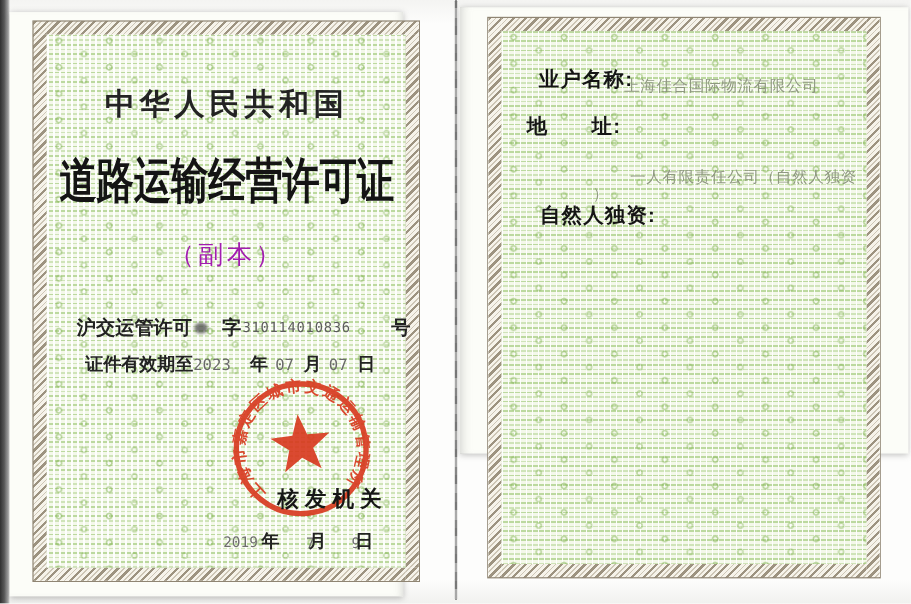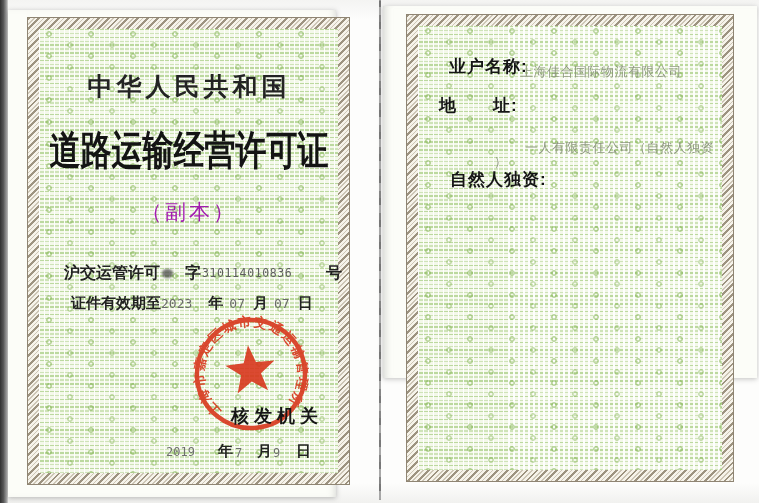--- a/index.html
+++ b/index.html
@@ -56,21 +56,21 @@
   .license-line{position:absolute;top:253px;left:56px;width:278px;height:22px;font-size:16px;font-weight:700;color:#222;}
   .license-line .num{font-size:11.5px;letter-spacing:.6px;color:#5d5d5d;font-weight:400;position:relative;top:-1px;}
   .smudge{display:inline-block;width:11px;height:9px;background:#3f3f3f;border-radius:45%;filter:blur(1.3px);opacity:.7;vertical-align:middle;margin-left:2px;}
   .hao{position:absolute;right:0;top:0;}
   .validity-line{position:absolute;top:284px;left:63px;width:272px;font-size:15px;font-weight:700;color:#222;}
   .validity-line .stamp{font-weight:400;font-size:13px;color:#6a6a6a;}
   .seal{position:absolute;left:181px;top:302px;width:124px;height:124px;z-index:3;opacity:.9;transform:rotate(-6deg);}
   .issuer{position:absolute;left:203px;top:394px;font-size:18px;font-weight:700;letter-spacing:5px;color:#161616;z-index:6;margin-left:20px;}
   .issue-date{position:absolute;top:432px;left:0;right:0;height:22px;font-size:15px;font-weight:700;color:#222;z-index:6;}
   .issue-date span{position:absolute;}
-  .small-stamp{font-weight:400;font-size:12px;color:#6f6f6f;}
+  .small-stamp{font-weight:400;font-size:12px;color:#6f6f6f;padding-left:20px;}
   .field-label{position:absolute;font-size:17px;font-weight:700;color:#151515;letter-spacing:1px;white-space:pre;}
   .field-value{position:absolute;font-size:13px;color:#8b947d;letter-spacing:.5px;opacity:.95;white-space:pre;}
 </style>
 </head>
 <body>
 
 <div class="edge-strip"></div>
 
 <div class="page page-left">
   <div class="frame frame-left">

